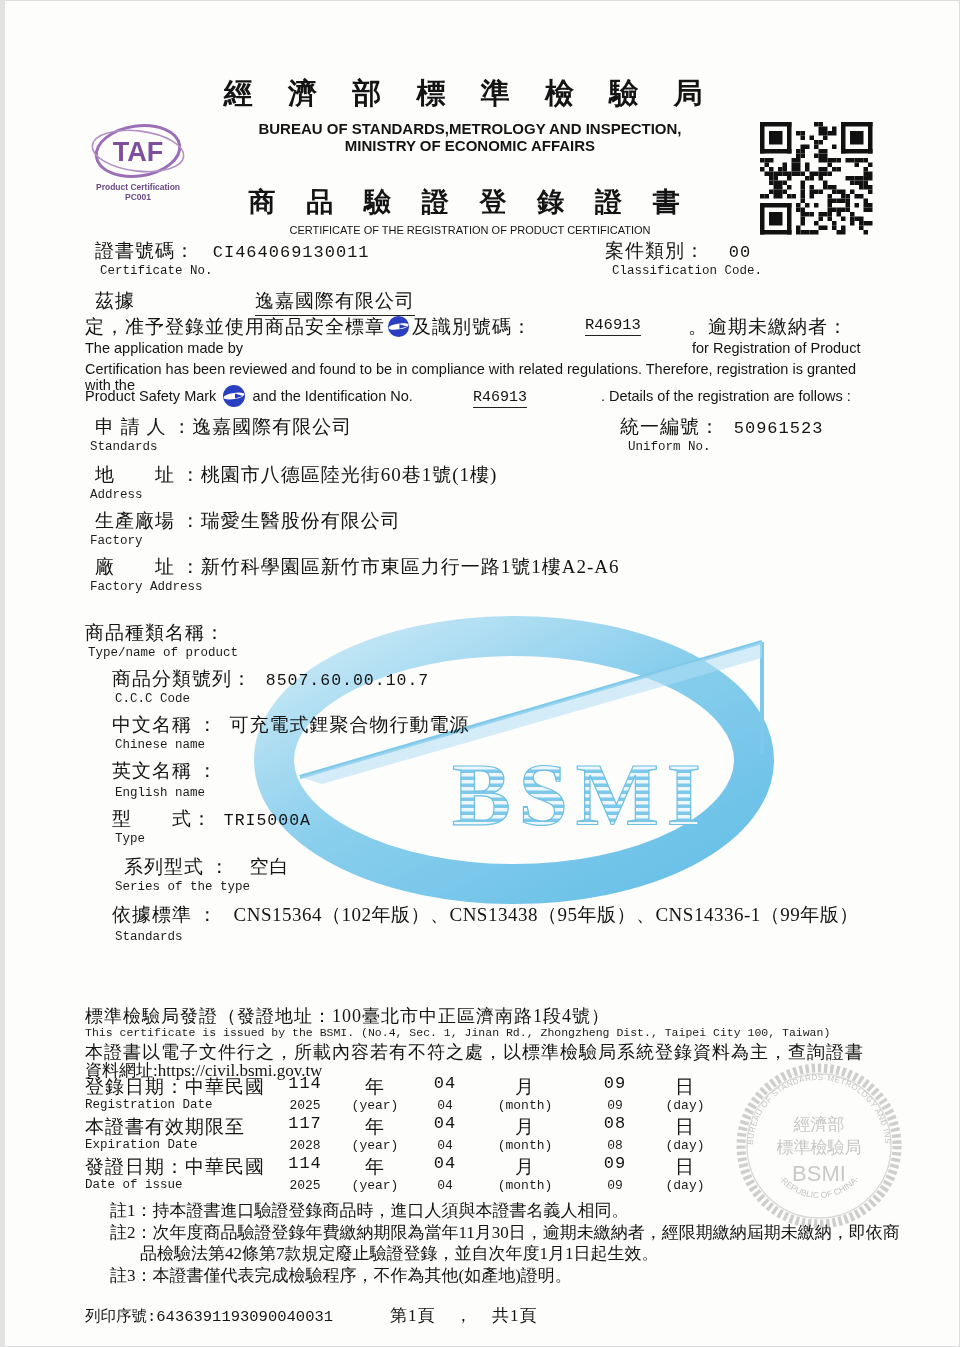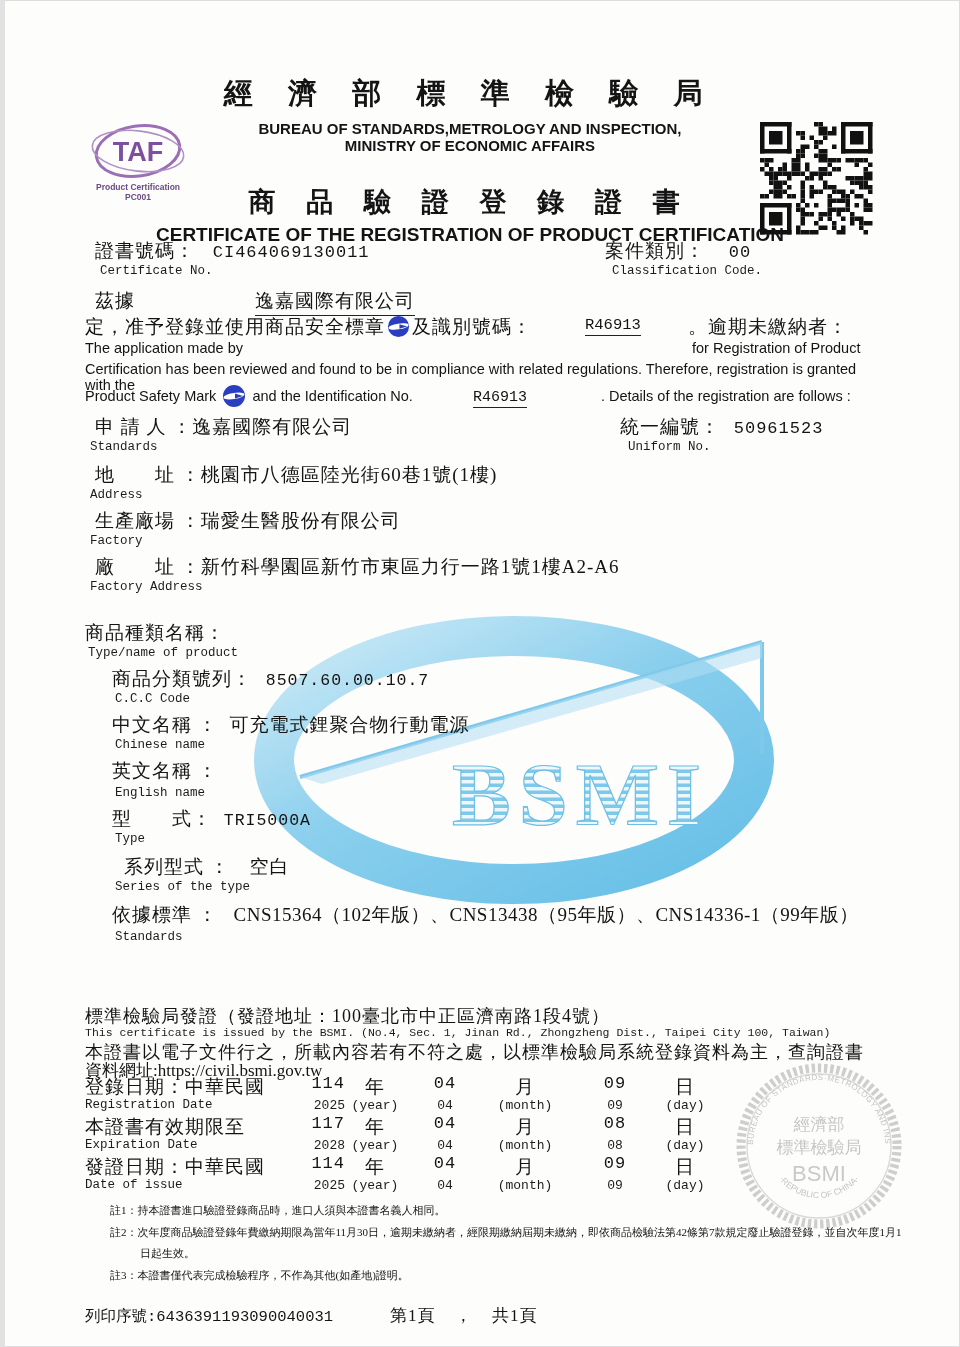--- a/index.html
+++ b/index.html
@@ -2,35 +2,35 @@
 <html><head>
 <meta charset="utf-8">
 <style>
   html,body{margin:0;padding:0;background:#e9e9e9;}
   .page{position:relative;width:960px;height:1347px;margin:0 auto;background:#fdfdfc;
         font-family:"Liberation Serif","DejaVu Serif",serif;color:#141414;overflow:hidden;
         box-shadow:inset 0 0 0 1px #ddd;}
   .scan-edge{position:absolute;left:0;top:0;width:5px;height:100%;background:#e2e2e2;}
   .abs{position:absolute;}
   .zh{font-size:19px;letter-spacing:1px;white-space:nowrap;}
-  .zh-sm{font-size:11px;}
+  .zh-sm{font-size:17px;}
   .mono{font-family:"Liberation Mono","DejaVu Sans Mono",monospace;}
   .sub-en{font-family:"Liberation Mono","DejaVu Sans Mono",monospace;font-size:12.5px;color:#1c1c1c;white-space:nowrap;}
   .sans{font-family:"Liberation Sans","DejaVu Sans",sans-serif;}
   .val{font-family:"Liberation Mono","DejaVu Sans Mono",monospace;font-size:16.5px;}
   .ul{border-bottom:1.5px solid #222;padding-bottom:1px;}
   .hdr{left:150px;top:0;width:640px;text-align:center;}
   .hdr-zh{font-size:29px;font-weight:600;letter-spacing:14px;white-space:nowrap;}
   .hdr-en{font-size:15px;font-weight:bold;line-height:17px;}
   .title-zh{font-size:27px;font-weight:600;letter-spacing:12px;white-space:nowrap;}
-  .title-en{font-size:19px;font-weight:700;}
+  .title-en{font-size:11px;font-weight:400;}
   .drow{position:absolute;left:85px;width:680px;height:24px;}
   .drow span{position:absolute;white-space:nowrap;}
   .dl{left:0;}
-  .c1{left:200px;width:60px;text-align:right;}
+  .c1{left:190px;width:60px;text-align:center;}
   .c2{left:265px;width:50px;text-align:center;}
   .c3{left:330px;width:60px;text-align:center;}
   .c4{left:405px;width:70px;text-align:center;}
   .c5{left:500px;width:60px;text-align:center;}
   .c6{left:572px;width:56px;text-align:center;}
   .dnum{font-family:"Liberation Mono","DejaVu Sans Mono",monospace;font-size:17px;}
   .denum{font-family:"Liberation Mono","DejaVu Sans Mono",monospace;font-size:13px;}
   .note{position:relative;padding-left:30px;text-indent:-30px;line-height:21px;margin-bottom:1px;}
   .wm{z-index:0;opacity:.8;}
   .content{z-index:2;}

